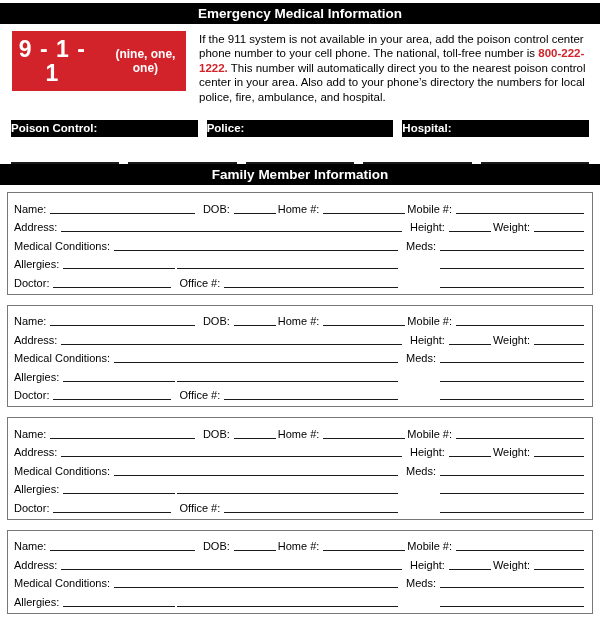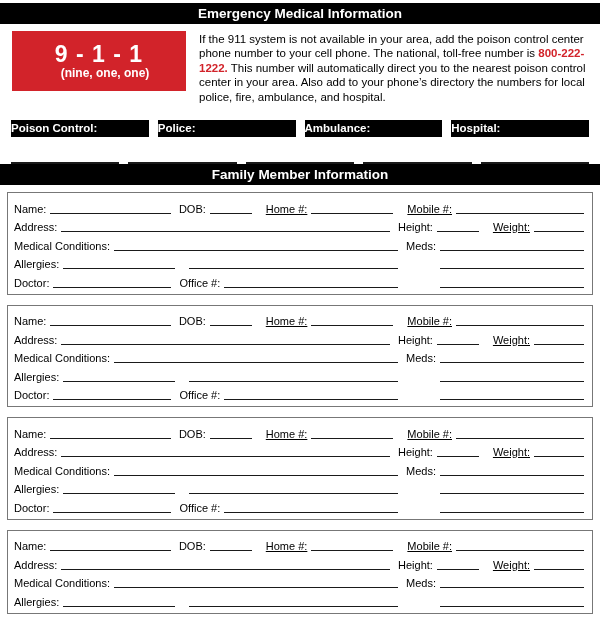--- a/index.html
+++ b/index.html
@@ -35,21 +35,21 @@
     padding:7px 10px 0 12px;
     align-items:flex-start;
   }
   .badge{
     background:var(--accent_red);
     color:#fff;
     width:174px;
     min-width:174px;
     height:60px;
     display:flex;
-    flex-direction:column;
+    flex-direction:row;
     justify-content:center;
     align-items:center;
     text-align:center;
     font-weight:bold;
   }
   .badge .big{font-size:23px;line-height:24px;letter-spacing:1px;}
   .badge .sub1{font-size:12px;line-height:14px;margin-left:12px;}
   .badge .sub2{font-size:13px;line-height:15px;}
   .intro-text{
     margin-left:13px;
@@ -91,42 +91,41 @@
   }
   .lbl{margin-right:4px;line-height:14px;}
   .ln{
     border-bottom:1px solid var(--line_black);
     height:10px;
     margin-bottom:2px;
   }
   .grow{flex:1;}
   .w42{width:42px;}.w50{width:50px;}.w82{width:82px;}.w112{width:112px;}
   .w118{width:118px;}.w128{width:128px;}.w144{width:144px;}
-  .ml8{margin-left:8px;}.ml14{margin-left:14px;text-decoration:underline;}.ml42{margin-left:42px;}
+  .ml8{margin-left:8px;}.ml14{margin-left:2px;}.ml42{margin-left:42px;}
 </style>
 </head>
 <body>
 
 <div class="bar top-bar">
   <span>Emergency Medical Information</span>
 </div>
 
 <div class="intro">
   <div class="badge">
     <div class="big">9 - 1 - 1</div>
     <div class="sub1">(nine, one, one)</div>
   </div>
   <div class="intro-text"><span>If the 911 system is not available in your area, add the poison control center phone number to your cell phone. The national, toll-free number is </span><span class="phone">800-222-1222.</span><span> This number will automatically direct you to the nearest poison control center in your area. Also add to your phone’s directory the numbers for local police, fire, ambulance, and hospital.</span></div>
 </div>
 
 <div class="contacts">
   <div class="contact-row">
     <div class="contact-box">Poison Control:</div>
     <div class="contact-box">Police:</div>
-    <div class="contact-box">Ambulance:</div>
     <div class="contact-box">Hospital:</div>
   </div>
   <div class="contact-lines">
     <div class="contact-line"></div>
     <div class="contact-line"></div>
     <div class="contact-line"></div>
     <div class="contact-line"></div>
     <div class="contact-line"></div>
   </div>
 </div>

